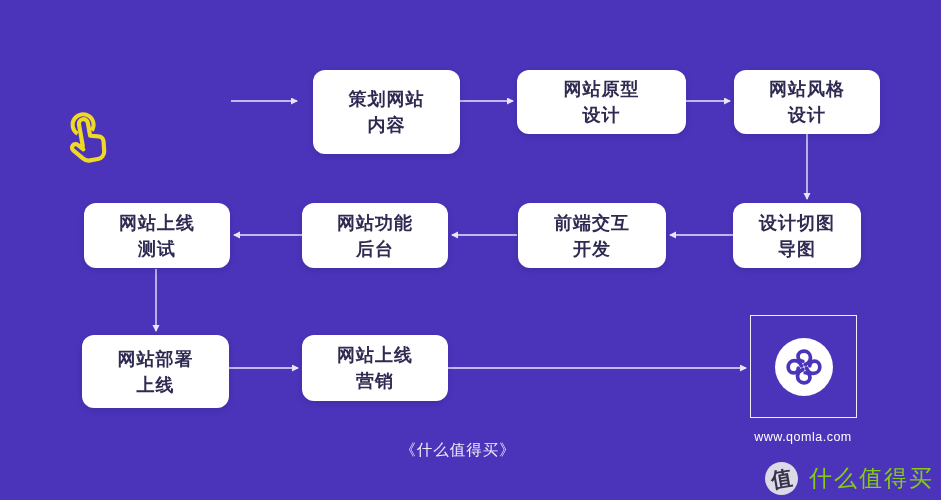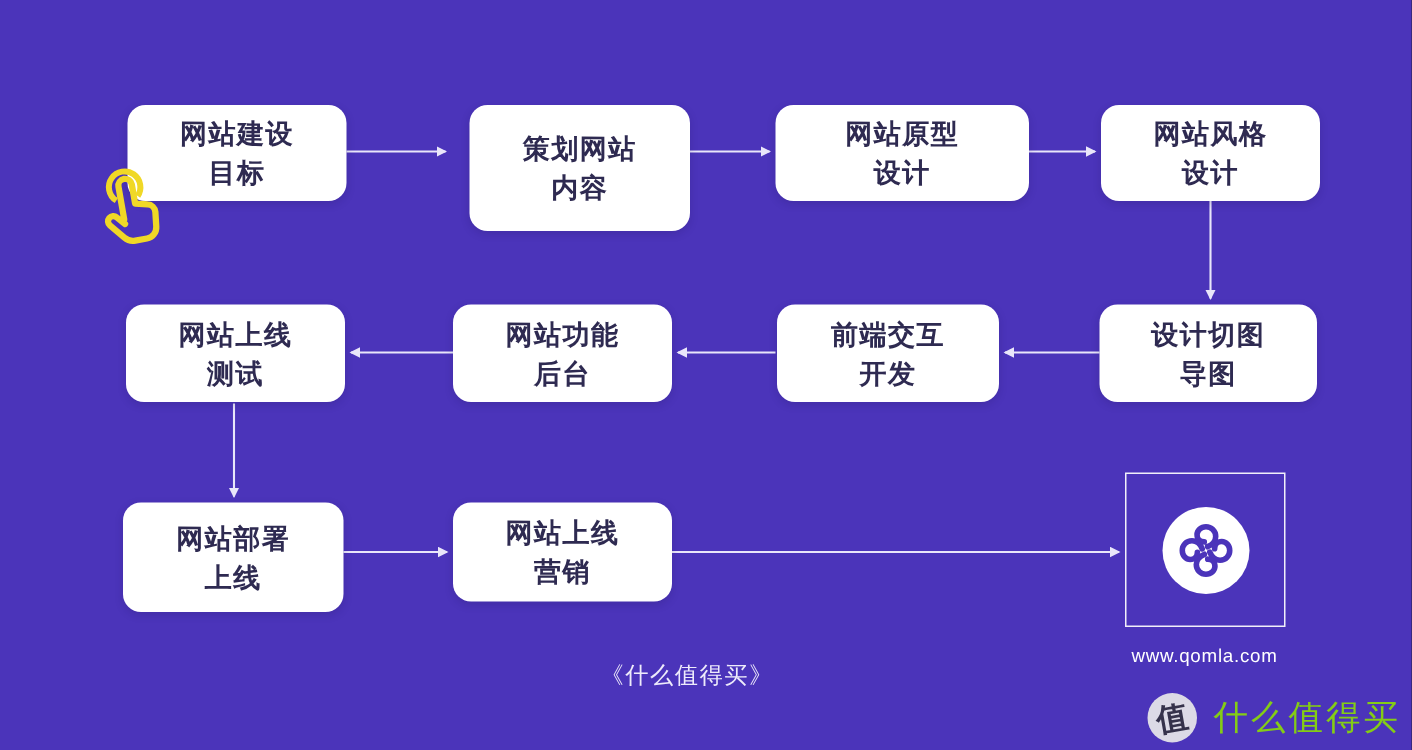--- a/index.html
+++ b/index.html
@@ -65,36 +65,34 @@
     <line x1="664" y1="101" x2="730" y2="101" marker-end="url(#ah)"></line>
     <line x1="807" y1="134" x2="807" y2="199" marker-end="url(#ah)"></line>
     <line x1="733" y1="235" x2="670" y2="235" marker-end="url(#ah)"></line>
     <line x1="517" y1="235" x2="452" y2="235" marker-end="url(#ah)"></line>
     <line x1="302" y1="235" x2="234" y2="235" marker-end="url(#ah)"></line>
     <line x1="156" y1="269" x2="156" y2="331" marker-end="url(#ah)"></line>
     <line x1="229" y1="368" x2="298" y2="368" marker-end="url(#ah)"></line>
     <line x1="448" y1="368" x2="746" y2="368" marker-end="url(#ah)"></line>
   </svg>
 
-  <div class="node" style="left:85px;top:70px;width:146px;height:64px">网站建设
-目标</div>
   <div class="node" style="left:313px;top:70px;width:147px;height:84px">策划网站
 内容</div>
   <div class="node" style="left:517px;top:70px;width:169px;height:64px">网站原型
 设计</div>
   <div class="node" style="left:734px;top:70px;width:146px;height:64px">网站风格
 设计</div>
 
   <div class="node" style="left:84px;top:203px;width:146px;height:65px">网站上线
 测试</div>
   <div class="node" style="left:302px;top:203px;width:146px;height:65px">网站功能
 后台</div>
   <div class="node" style="left:518px;top:203px;width:148px;height:65px">前端交互
 开发</div>
-  <div class="node" style="left:733px;top:203px;width:145px;height:65px">设计切图
+  <div class="node" style="left:733px;top:203px;width:128px;height:65px">设计切图
 导图</div>
 
   <div class="node" style="left:82px;top:335px;width:147px;height:73px">网站部署
 上线</div>
   <div class="node" style="left:302px;top:335px;width:146px;height:66px">网站上线
 营销</div>
 
   <div class="logo-frame">
     <div class="logo-circle">
       <svg width="46" height="46" viewBox="0 0 64 64">

